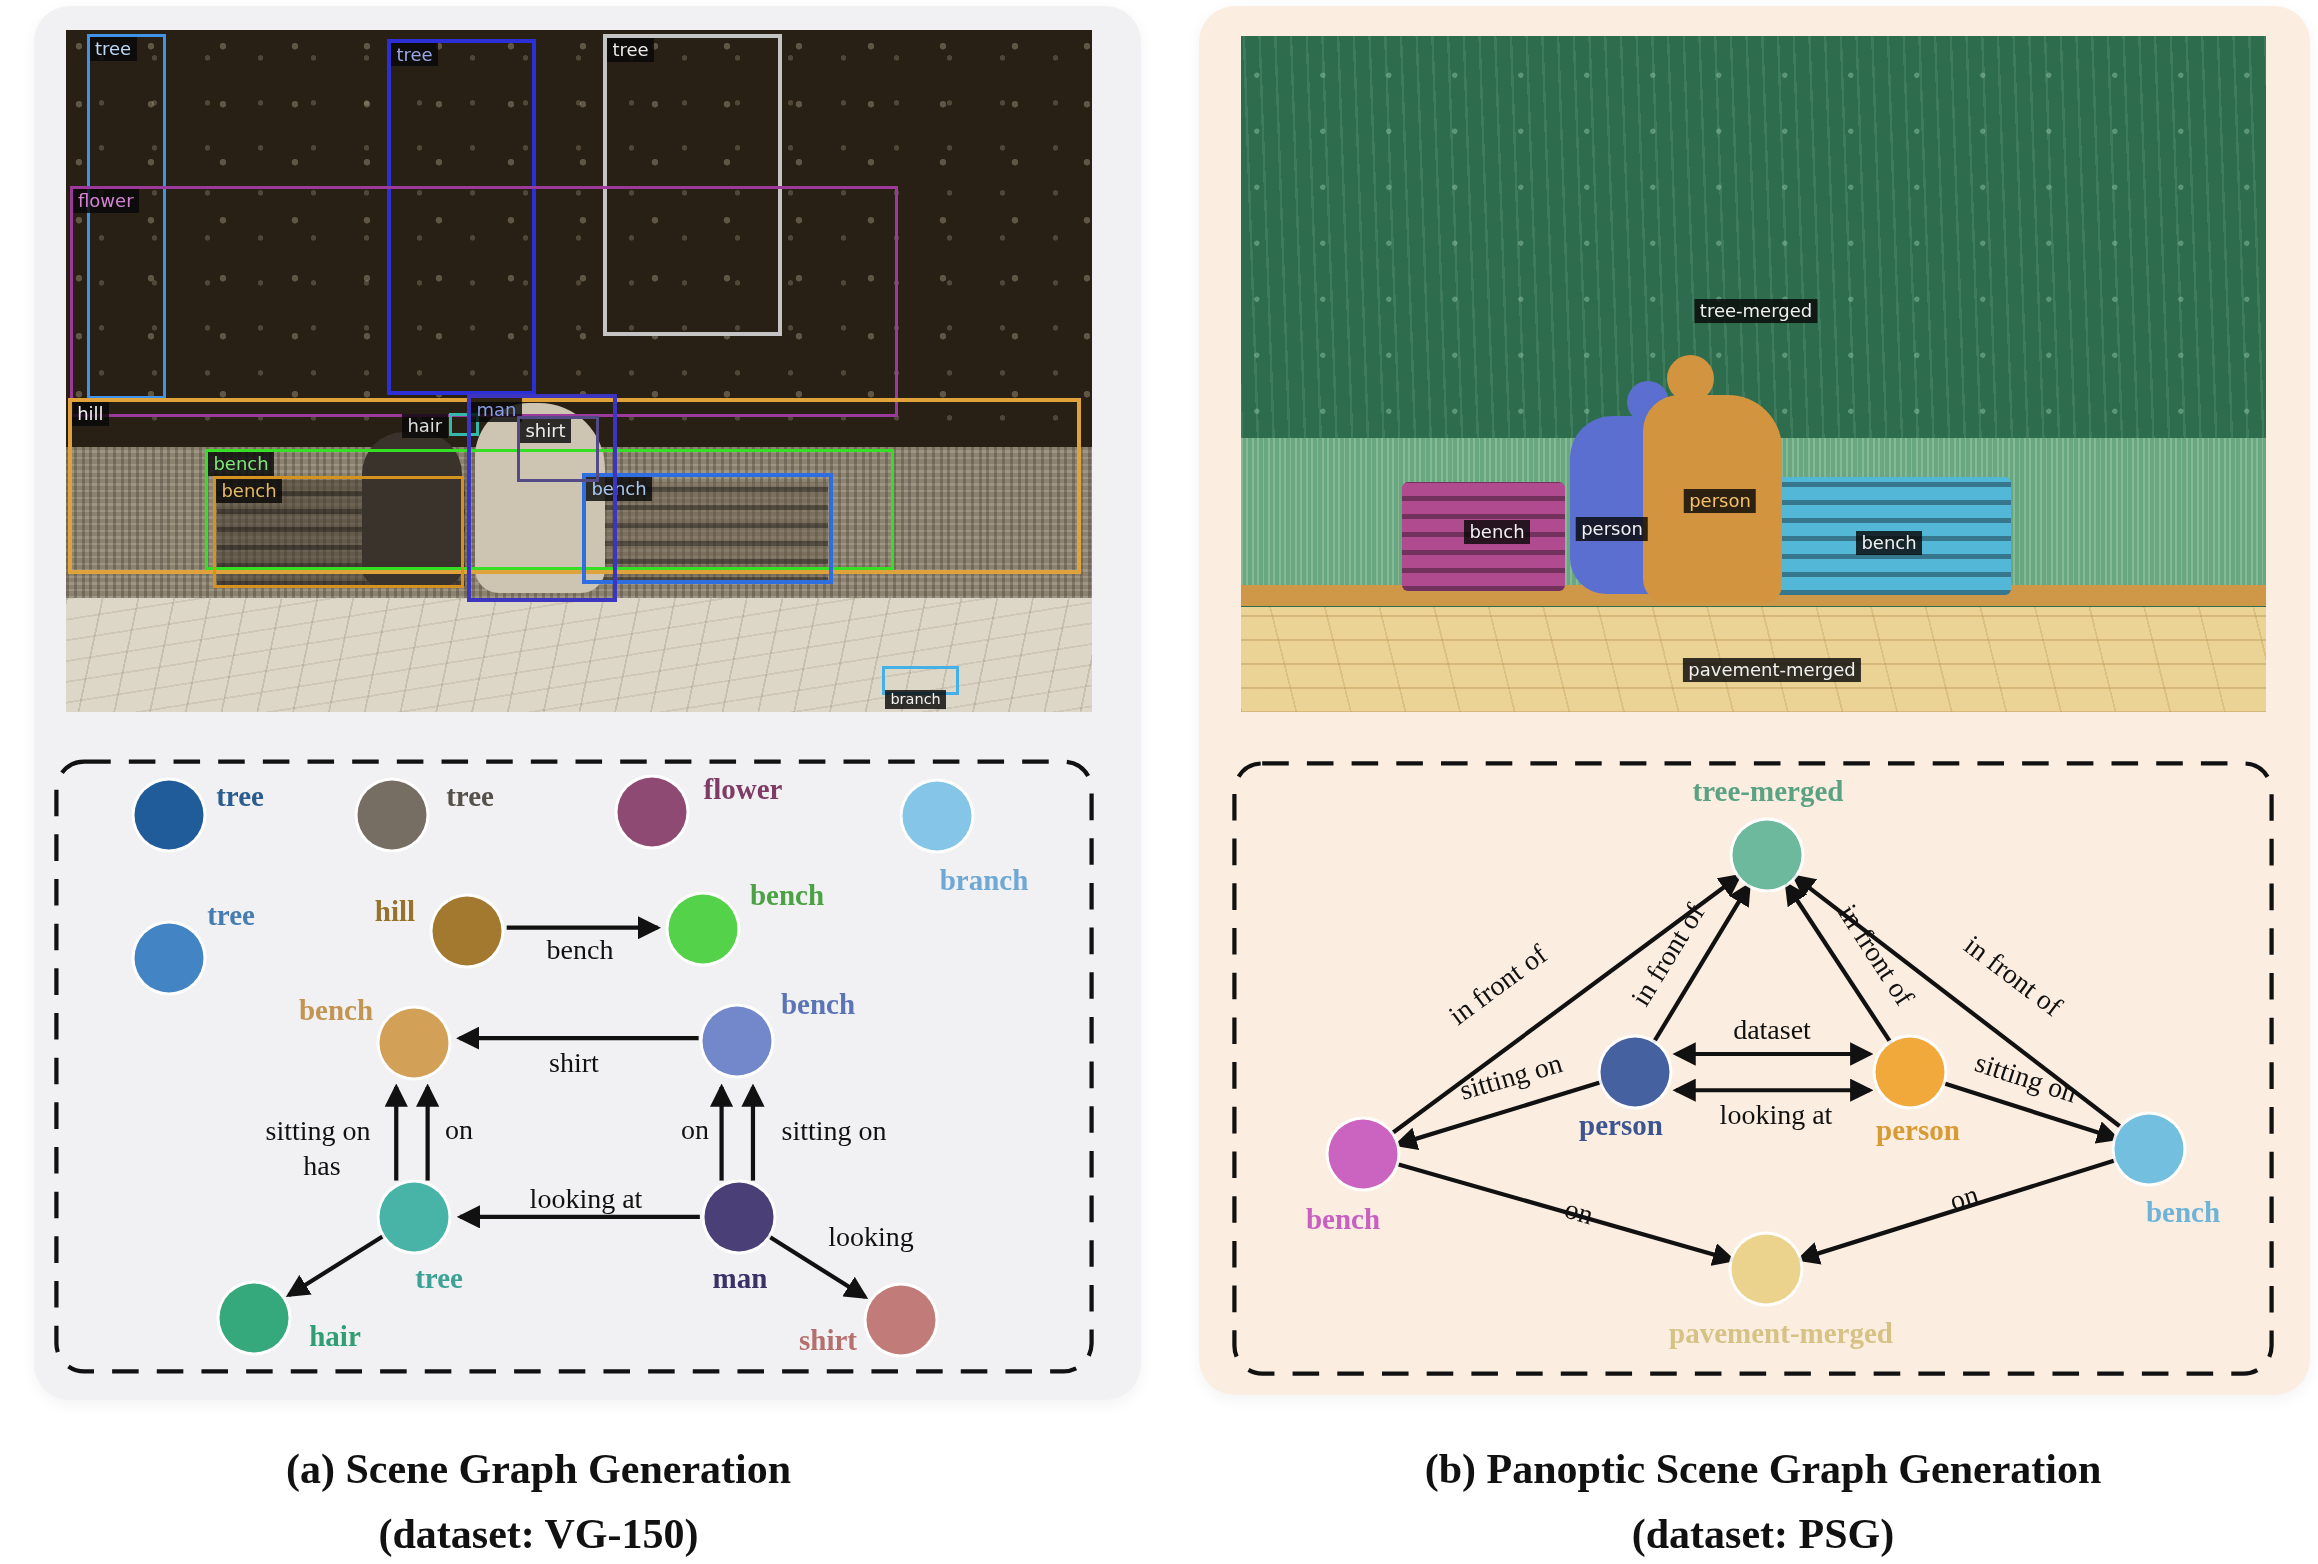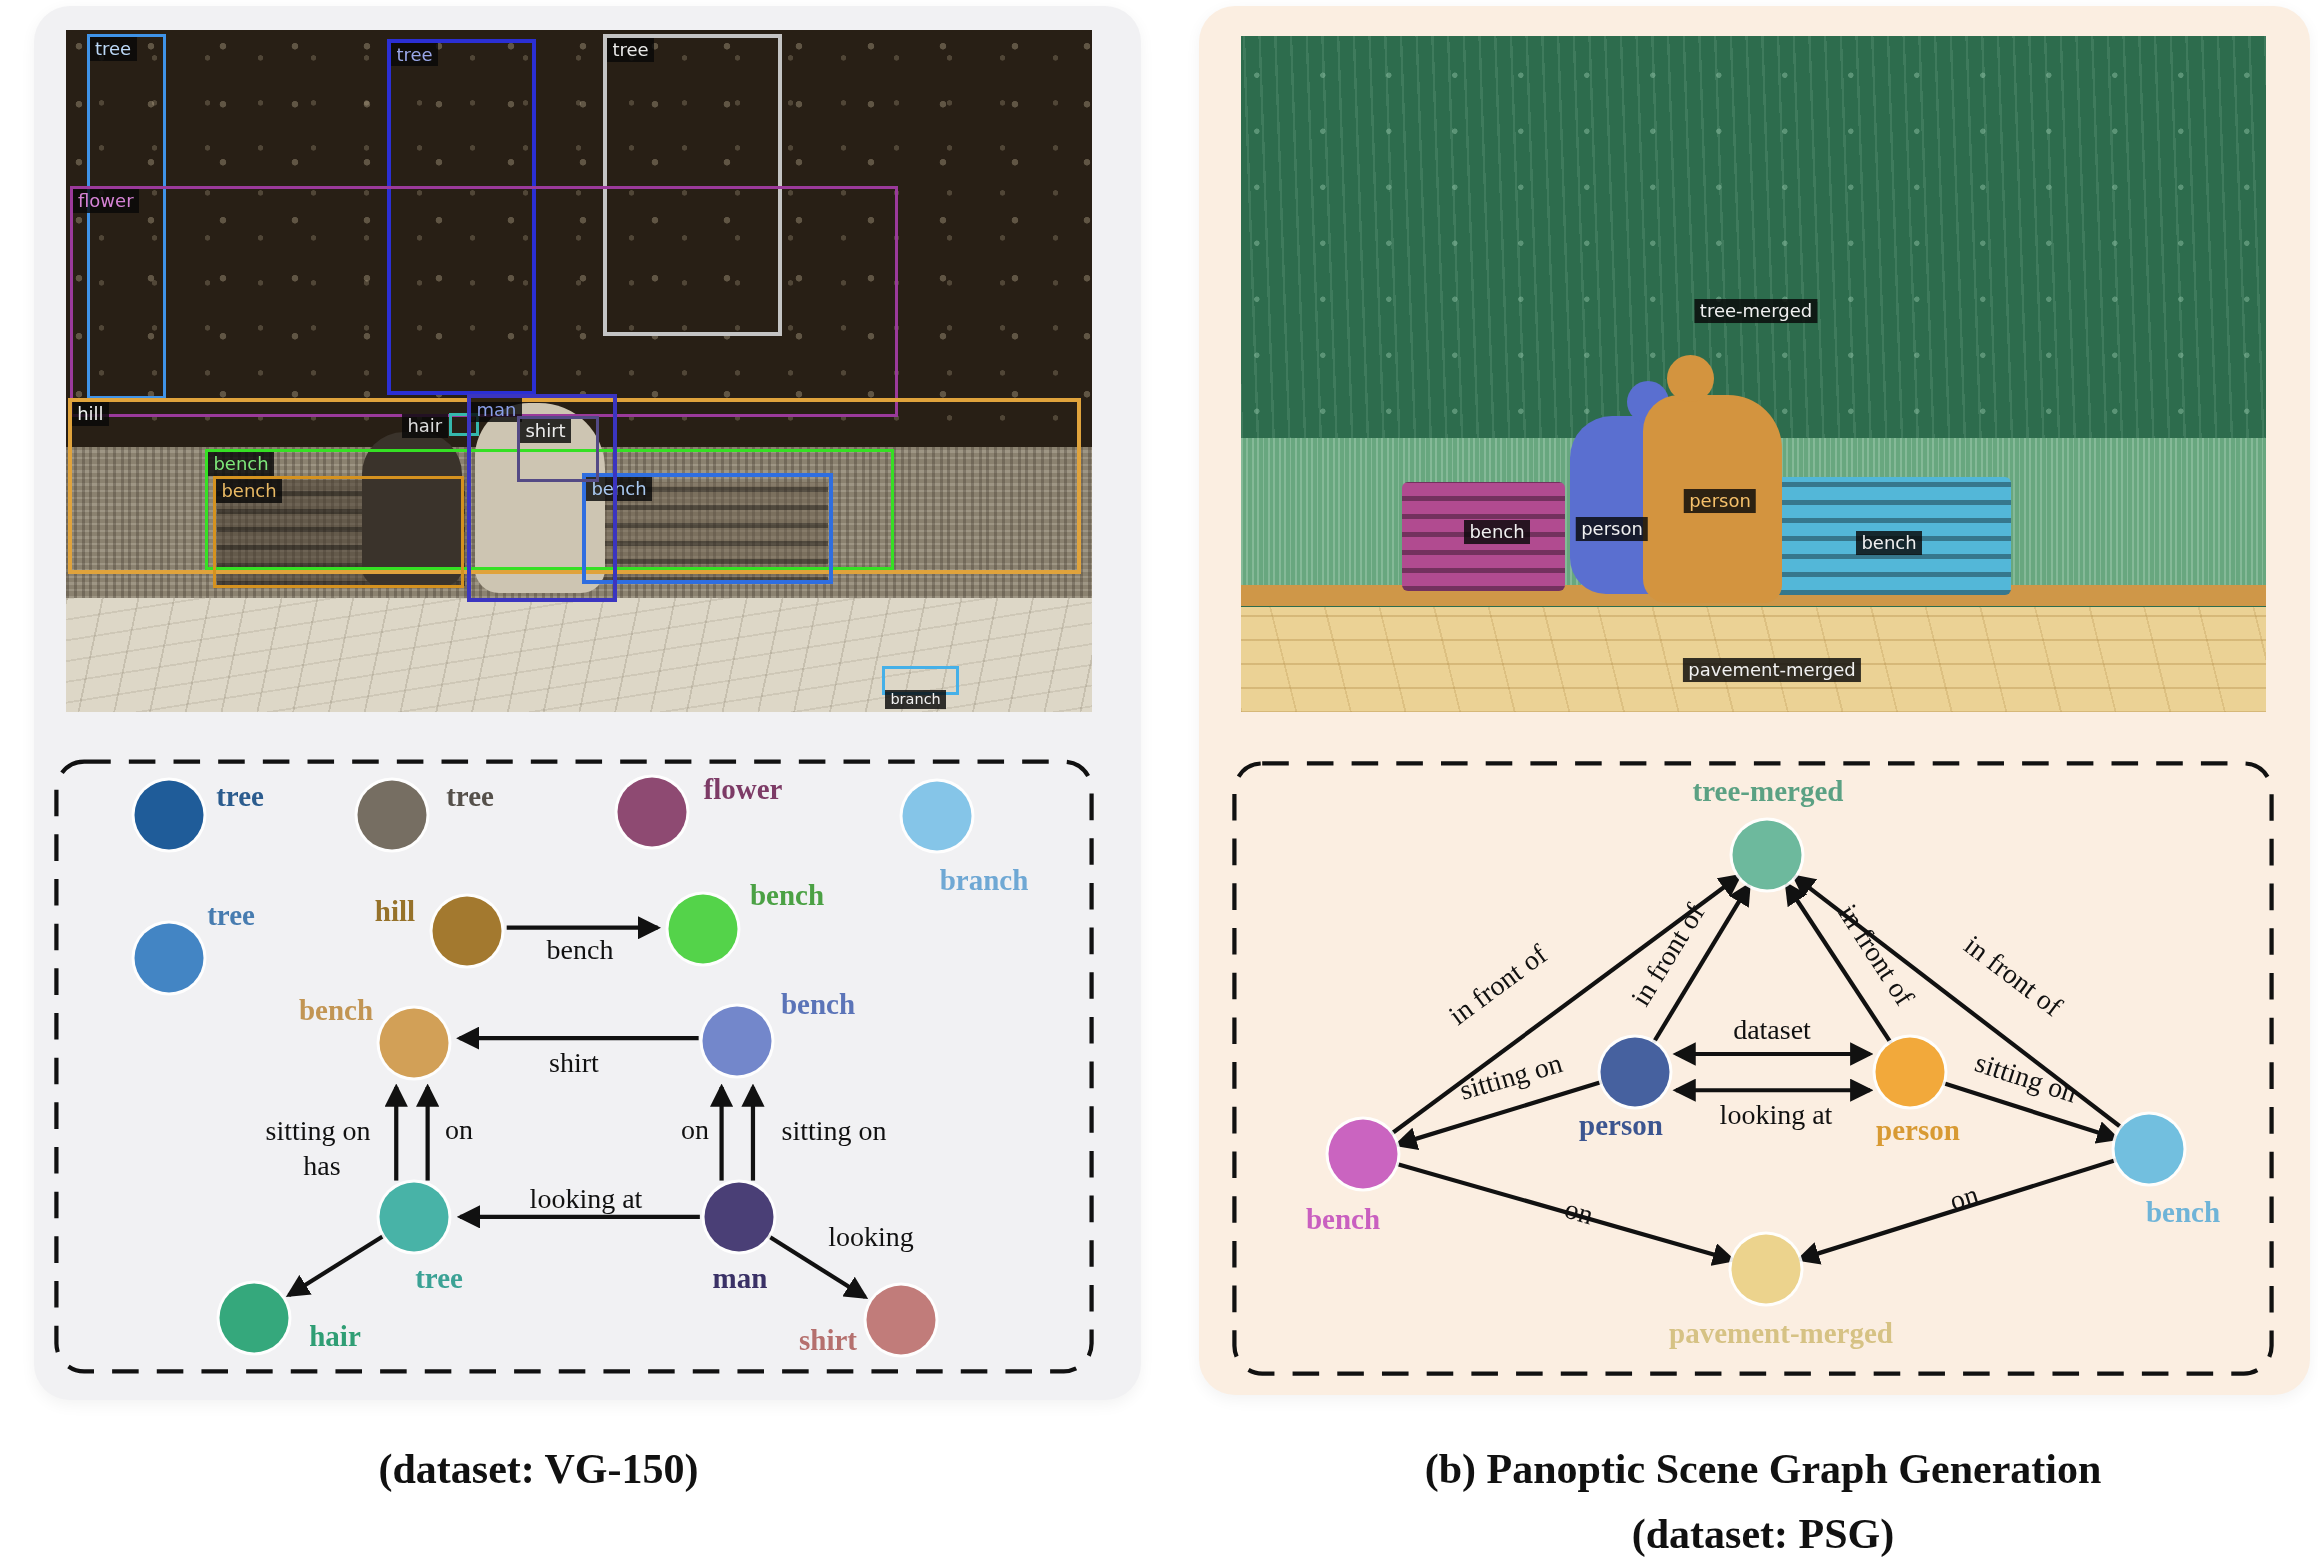--- a/index.html
+++ b/index.html
@@ -147,20 +147,21 @@
   <div class="elabel" style="left:574px;top:1063px;">shirt</div>
   <div class="elabel" style="left:318px;top:1131px;">sitting on</div>
   <div class="elabel" style="left:459px;top:1130px;">on</div>
   <div class="elabel" style="left:695px;top:1130px;">on</div>
   <div class="elabel" style="left:834px;top:1131px;">sitting on</div>
   <div class="elabel" style="left:586px;top:1199px;">looking at</div>
   <div class="elabel" style="left:322px;top:1166px;">has</div>
   <div class="elabel" style="left:871px;top:1237px;">looking</div>
 
   <div class="caption" style="left:54px;top:1437px;width:969px;">
+    <div>(a) Scene Graph Generation</div>
     <div>(dataset: VG-150)</div>
   </div>
 
   <div class="panel" style="left: 1199px; top: 6px; width: 1111px; height: 1389px; background: rgb(251, 238, 225);"></div>
 
   <div class="photo" style="left:1241px;top:36px;width:1025px;height:676px;background:#2d6c4d;">
     <div class="band r-forest"></div>
     <div class="band r-grass"></div>
     <div class="band r-dirt"></div>
     <div class="band r-pave"></div>

